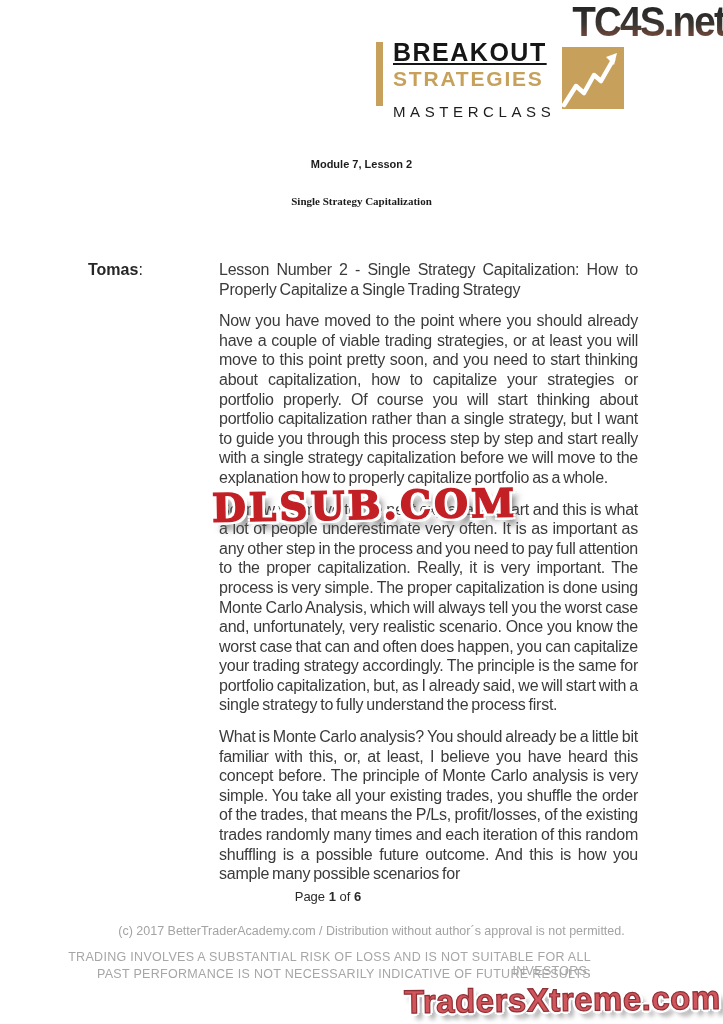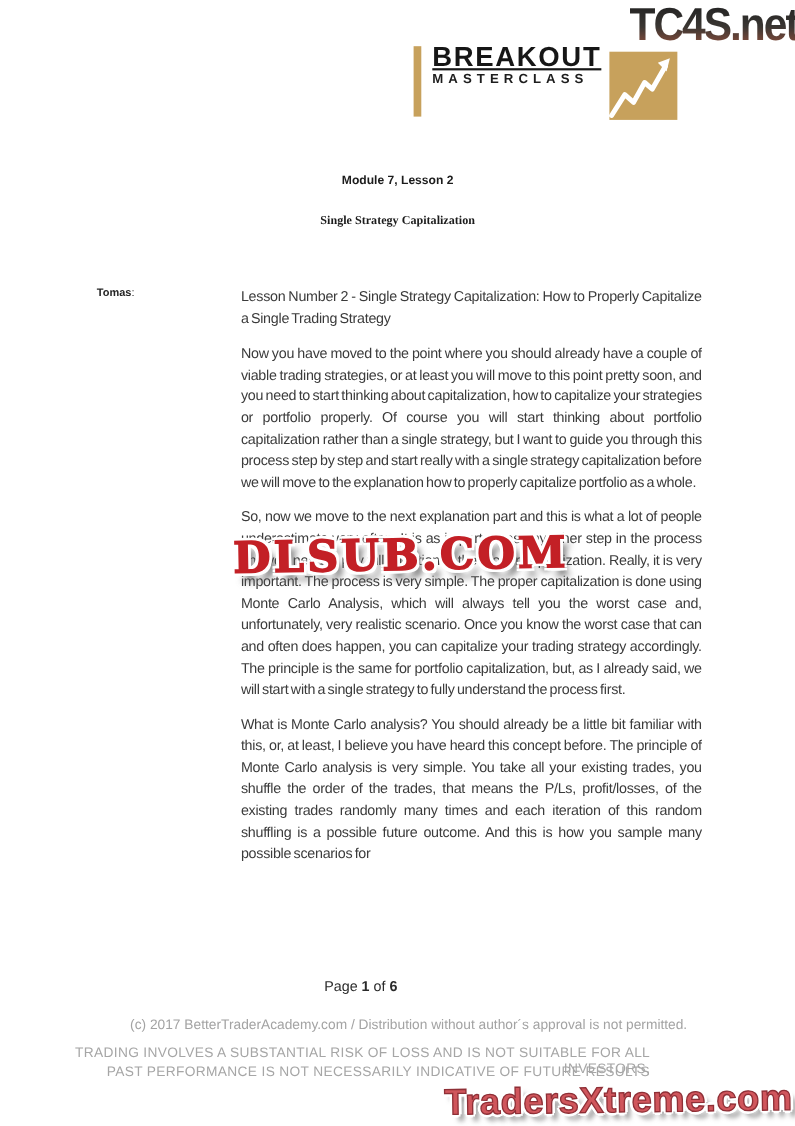--- a/index.html
+++ b/index.html
@@ -6,21 +6,21 @@
   body{
     width:723px;height:1024px;position:relative;background:#ffffff;
     font-family:"Liberation Sans",sans-serif;color:#3b3b3b;overflow:hidden;
   }
   
   .logo-row{position:absolute;left:376px;top:40px;display:flex;align-items:flex-start;z-index:2;}
   .logo-bar{width:7px;height:64px;background:#c7a15c;margin-top:2px;}
   .logo-text{margin-left:10px;line-height:1;}
   .logo-line1{font-weight:bold;font-size:25px;letter-spacing:1.5px;color:#161616;text-decoration:underline;}
   .logo-line2{font-weight:bold;font-size:21px;letter-spacing:1.8px;color:#c7a15c;margin-top:3px;}
-  .logo-line3{font-size:12px;letter-spacing:4.6px;color:#1d1d1d;margin-top:0;font-weight:700;}
+  .logo-line3{font-size:15px;letter-spacing:4.6px;color:#1d1d1d;margin-top:15px;font-weight:400;}
   .logo-square{margin-left:6px;margin-top:6px;}
   
   .wm-tc4s{
     position:absolute;top:-2px;right:-2px;z-index:6;
     font-weight:bold;font-size:42px;letter-spacing:-2px;
     transform:scaleX(0.92);transform-origin:right top;
     color:#4a342c;
     background:linear-gradient(to bottom,#242424 15%,#3a3632 55%,#93503c 95%);
     -webkit-background-clip:text;background-clip:text;
     -webkit-text-fill-color:transparent;
@@ -43,45 +43,46 @@
     text-shadow:
       -2px -2px 0 #fff, 2px -2px 0 #fff, -2px 2px 0 #fff, 2px 2px 0 #fff,
       -3px 0 0 #fff, 3px 0 0 #fff, 0 -3px 0 #fff, 0 3px 0 #fff,
       5px 6px 5px rgba(120,120,120,0.8);
   }
   
   .title{position:absolute;left:0;width:723px;text-align:center;font-weight:bold;font-size:11px;color:#1c1c1c;}
   .title1{top:158px;}
   .title2{top:195px;font-family:Liberation Serif, serif;}
   
-  .speaker{position:absolute;left:88px;top:261px;font-size:10px;color:#262626;}
+  .speaker{position:absolute;left:88px;top:261px;font-size:16px;color:#262626;}
   .speaker b{font-weight:bold;}
   .paragraphs{position:absolute;left:219px;top:260px;width:419px;}
   .para{
-    font-size:13px;line-height:19.6px;color:#3b3b3b;
+    font-size:16px;line-height:19.6px;color:#3b3b3b;
     text-align:justify;letter-spacing:-0.25px;word-spacing:-1.2px;
     margin:0 0 12px 0;
   }
   
   .page-line{position:absolute;left:0;top:889px;width:656px;text-align:center;font-size:13px;color:#2a2a2a;}
   .page-line .n{font-weight:bold;}
   .copyright{position:absolute;left:0;top:924px;width:723px;text-align:center;font-size:12.5px;color:#a3a3a3;margin-left:10px;}
   .disc{position:absolute;left:0;width:591px;text-align:right;font-size:12.5px;color:#a6a6a6;letter-spacing:0.3px;}
   .disc1{top:950px;}
   .disc2{top:967px;}
 </style>
 </head>
 <body>
 
 <div class="wm-tc4s">TC4S.net</div>
 
 <div class="logo-row">
   <div class="logo-bar"></div>
   <div class="logo-text">
     <div class="logo-line1">BREAKOUT</div>
+    <div class="logo-line2">STRATEGIES</div>
     <div class="logo-line3">MASTERCLASS</div>
   </div>
   <div class="logo-square">
     <svg width="63" height="64" viewBox="0 0 63 64">
       <rect x="1" y="1" width="62" height="62" fill="#c7a15c"></rect>
       <polyline points="3,59 15,40 23,47 33,29 40,35 52,14" fill="none" stroke="#ffffff" stroke-width="4.5" stroke-linecap="round" stroke-linejoin="round"></polyline>
       <polygon points="45,11 56,7 53,19" fill="#ffffff"></polygon>
     </svg>
   </div>
 </div>

